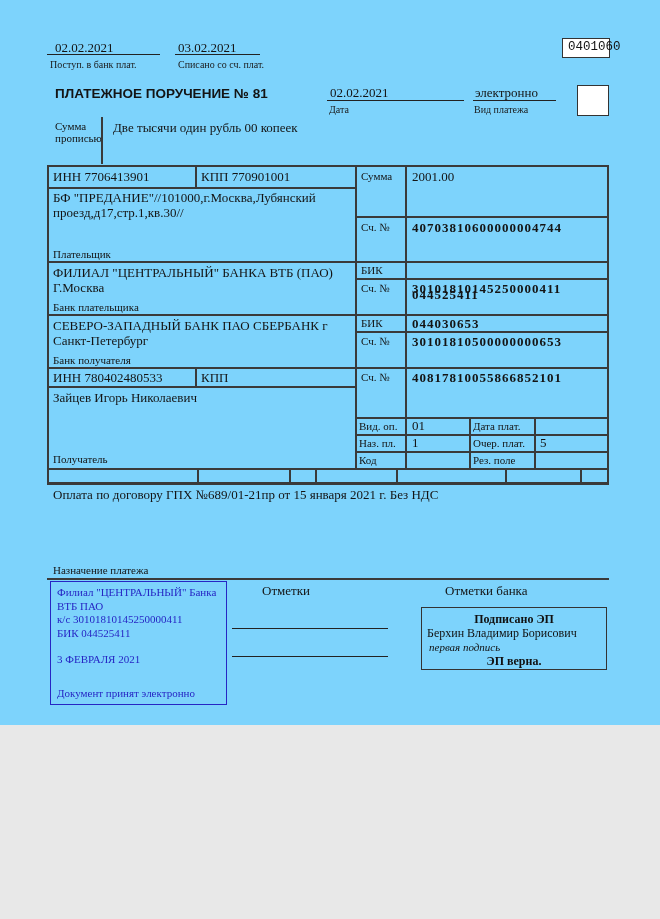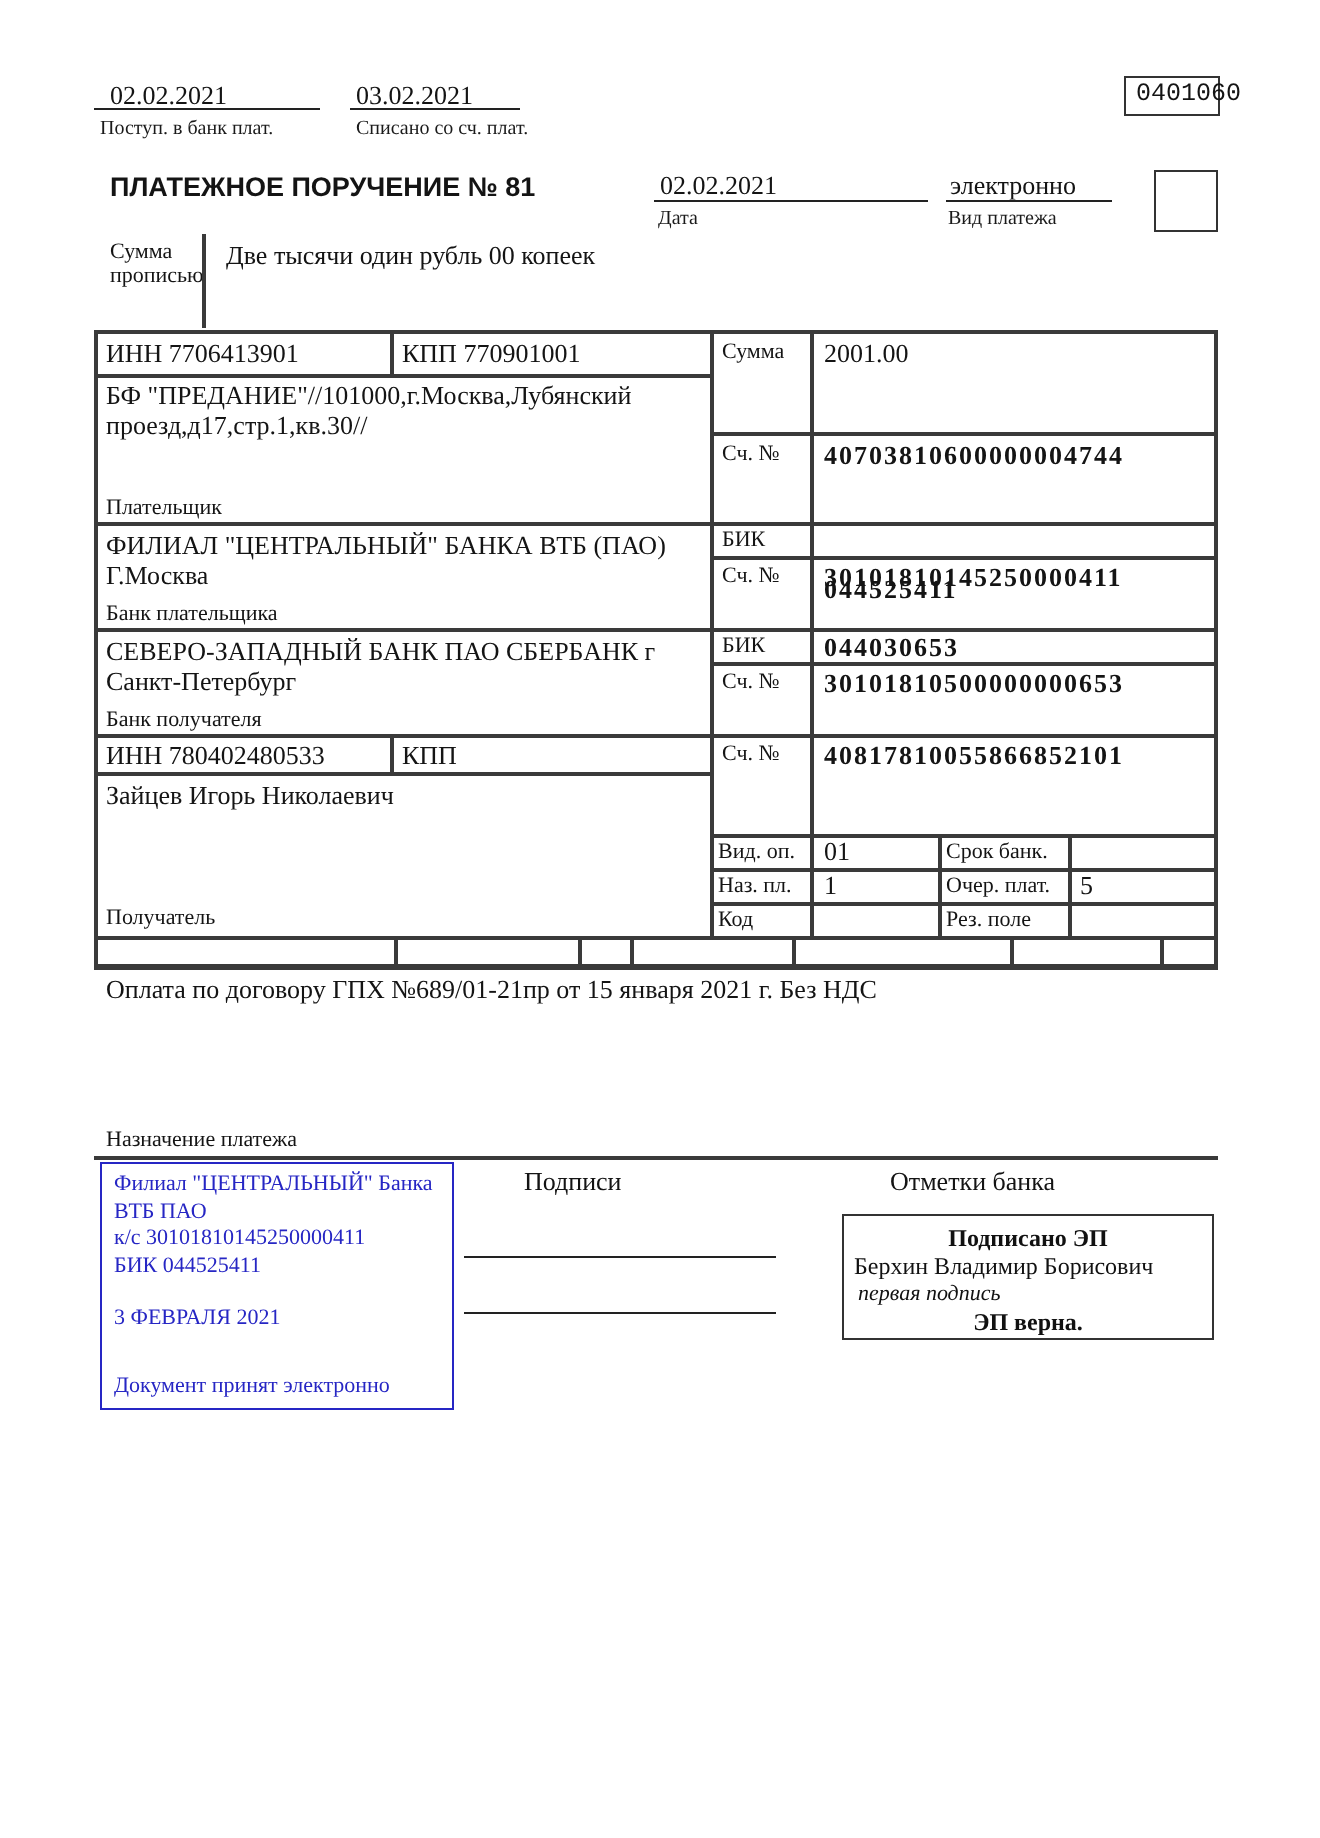--- a/index.html
+++ b/index.html
@@ -1,16 +1,16 @@
 <!DOCTYPE html>
 <html><head>
 <meta charset="utf-8">
 <style>
   html,body{margin:0;padding:0;background:#e8e8e8;}
-  .page{position:relative;width:660px;height:919px;background:#ffffff;margin:0 auto;
+  .page{position:relative;width:660px;height:725px;background:#7dd3fc;margin:0 auto;
         font-family:"Liberation Serif",serif;color:#111;overflow:hidden;}
   .t{position:absolute;font-size:13px;line-height:15px;white-space:nowrap;color:#141414;}
   .wrap{white-space:normal;line-height:15px;}
   .small{font-size:10px;line-height:11px;color:#1a1a1a;}
   .sec{font-size:11px;line-height:12px;}
   .cl{font-size:11px;line-height:12px;}
   .num{letter-spacing:1px;font-weight:bold;}
   .bold{font-weight:bold;}
   .sans{font-family:"Liberation Sans",sans-serif;}
   .hl{position:absolute;height:1.6px;background:#3a3a3a;}
@@ -112,21 +112,21 @@
 
   <div class="t" style="left:53px;top:370px;">ИНН 780402480533</div>
   <div class="t" style="left:201px;top:370px;">КПП</div>
   <div class="t cl" style="left:361px;top:371px;">Сч. №</div>
   <div class="t num" style="left:412px;top:370px;">40817810055866852101</div>
   <div class="t" style="left:53px;top:390px;">Зайцев Игорь Николаевич</div>
   <div class="t sec" style="left:53px;top:453px;">Получатель</div>
 
   <div class="t cl" style="left:359px;top:420px;">Вид. оп.</div>
   <div class="t" style="left:412px;top:418px;">01</div>
-  <div class="t cl" style="left:473px;top:420px;">Срок банк.</div>
+  <div class="t cl" style="left:473px;top:420px;">Дата плат.</div>
   <div class="t" style="left:540px;top:418px;"></div>
   <div class="t cl" style="left:359px;top:437px;">Наз. пл.</div>
   <div class="t" style="left:412px;top:435px;">1</div>
   <div class="t cl" style="left:473px;top:437px;">Очер. плат.</div>
   <div class="t" style="left:540px;top:435px;">5</div>
   <div class="t cl" style="left:359px;top:454px;">Код</div>
   <div class="t cl" style="left:473px;top:454px;">Рез. поле</div>
 
   <div class="t" style="left:53px;top:487px;">Оплата по договору ГПХ №689/01-21пр от 15 января 2021 г. Без НДС</div>
   <div class="t sec" style="left:53px;top:564px;">Назначение платежа</div>
@@ -134,21 +134,21 @@
 
   <div class="stamp">
     <div>Филиал "ЦЕНТРАЛЬНЫЙ" Банка</div>
     <div>ВТБ ПАО</div>
     <div>к/с 30101810145250000411</div>
     <div>БИК 044525411</div>
     <div style="margin-top:13px;">3 ФЕВРАЛЯ 2021</div>
     <div style="position:absolute;left:6px;bottom:4px;">Документ принят электронно</div>
   </div>
 
-  <div class="t" style="left:262px;top:583px;">Подписи</div>
+  <div class="t" style="left:262px;top:583px;">Отметки</div>
   <div class="hl thin" style="left:232px;top:628px;width:156px;"></div>
   <div class="hl thin" style="left:232px;top:656px;width:156px;"></div>
 
   <div class="t" style="left:445px;top:583px;text-align:center;">Отметки банка</div>
   <div class="esign">
     <div class="bold" style="text-align:center;margin-top:4px;">Подписано ЭП</div>
     <div style="padding-left:5px;">Берхин Владимир Борисович</div>
     <div style="padding-left:7px;font-style:italic;font-size:11px;">первая подпись</div>
     <div class="bold" style="text-align:center;">ЭП верна.</div>
   </div>

